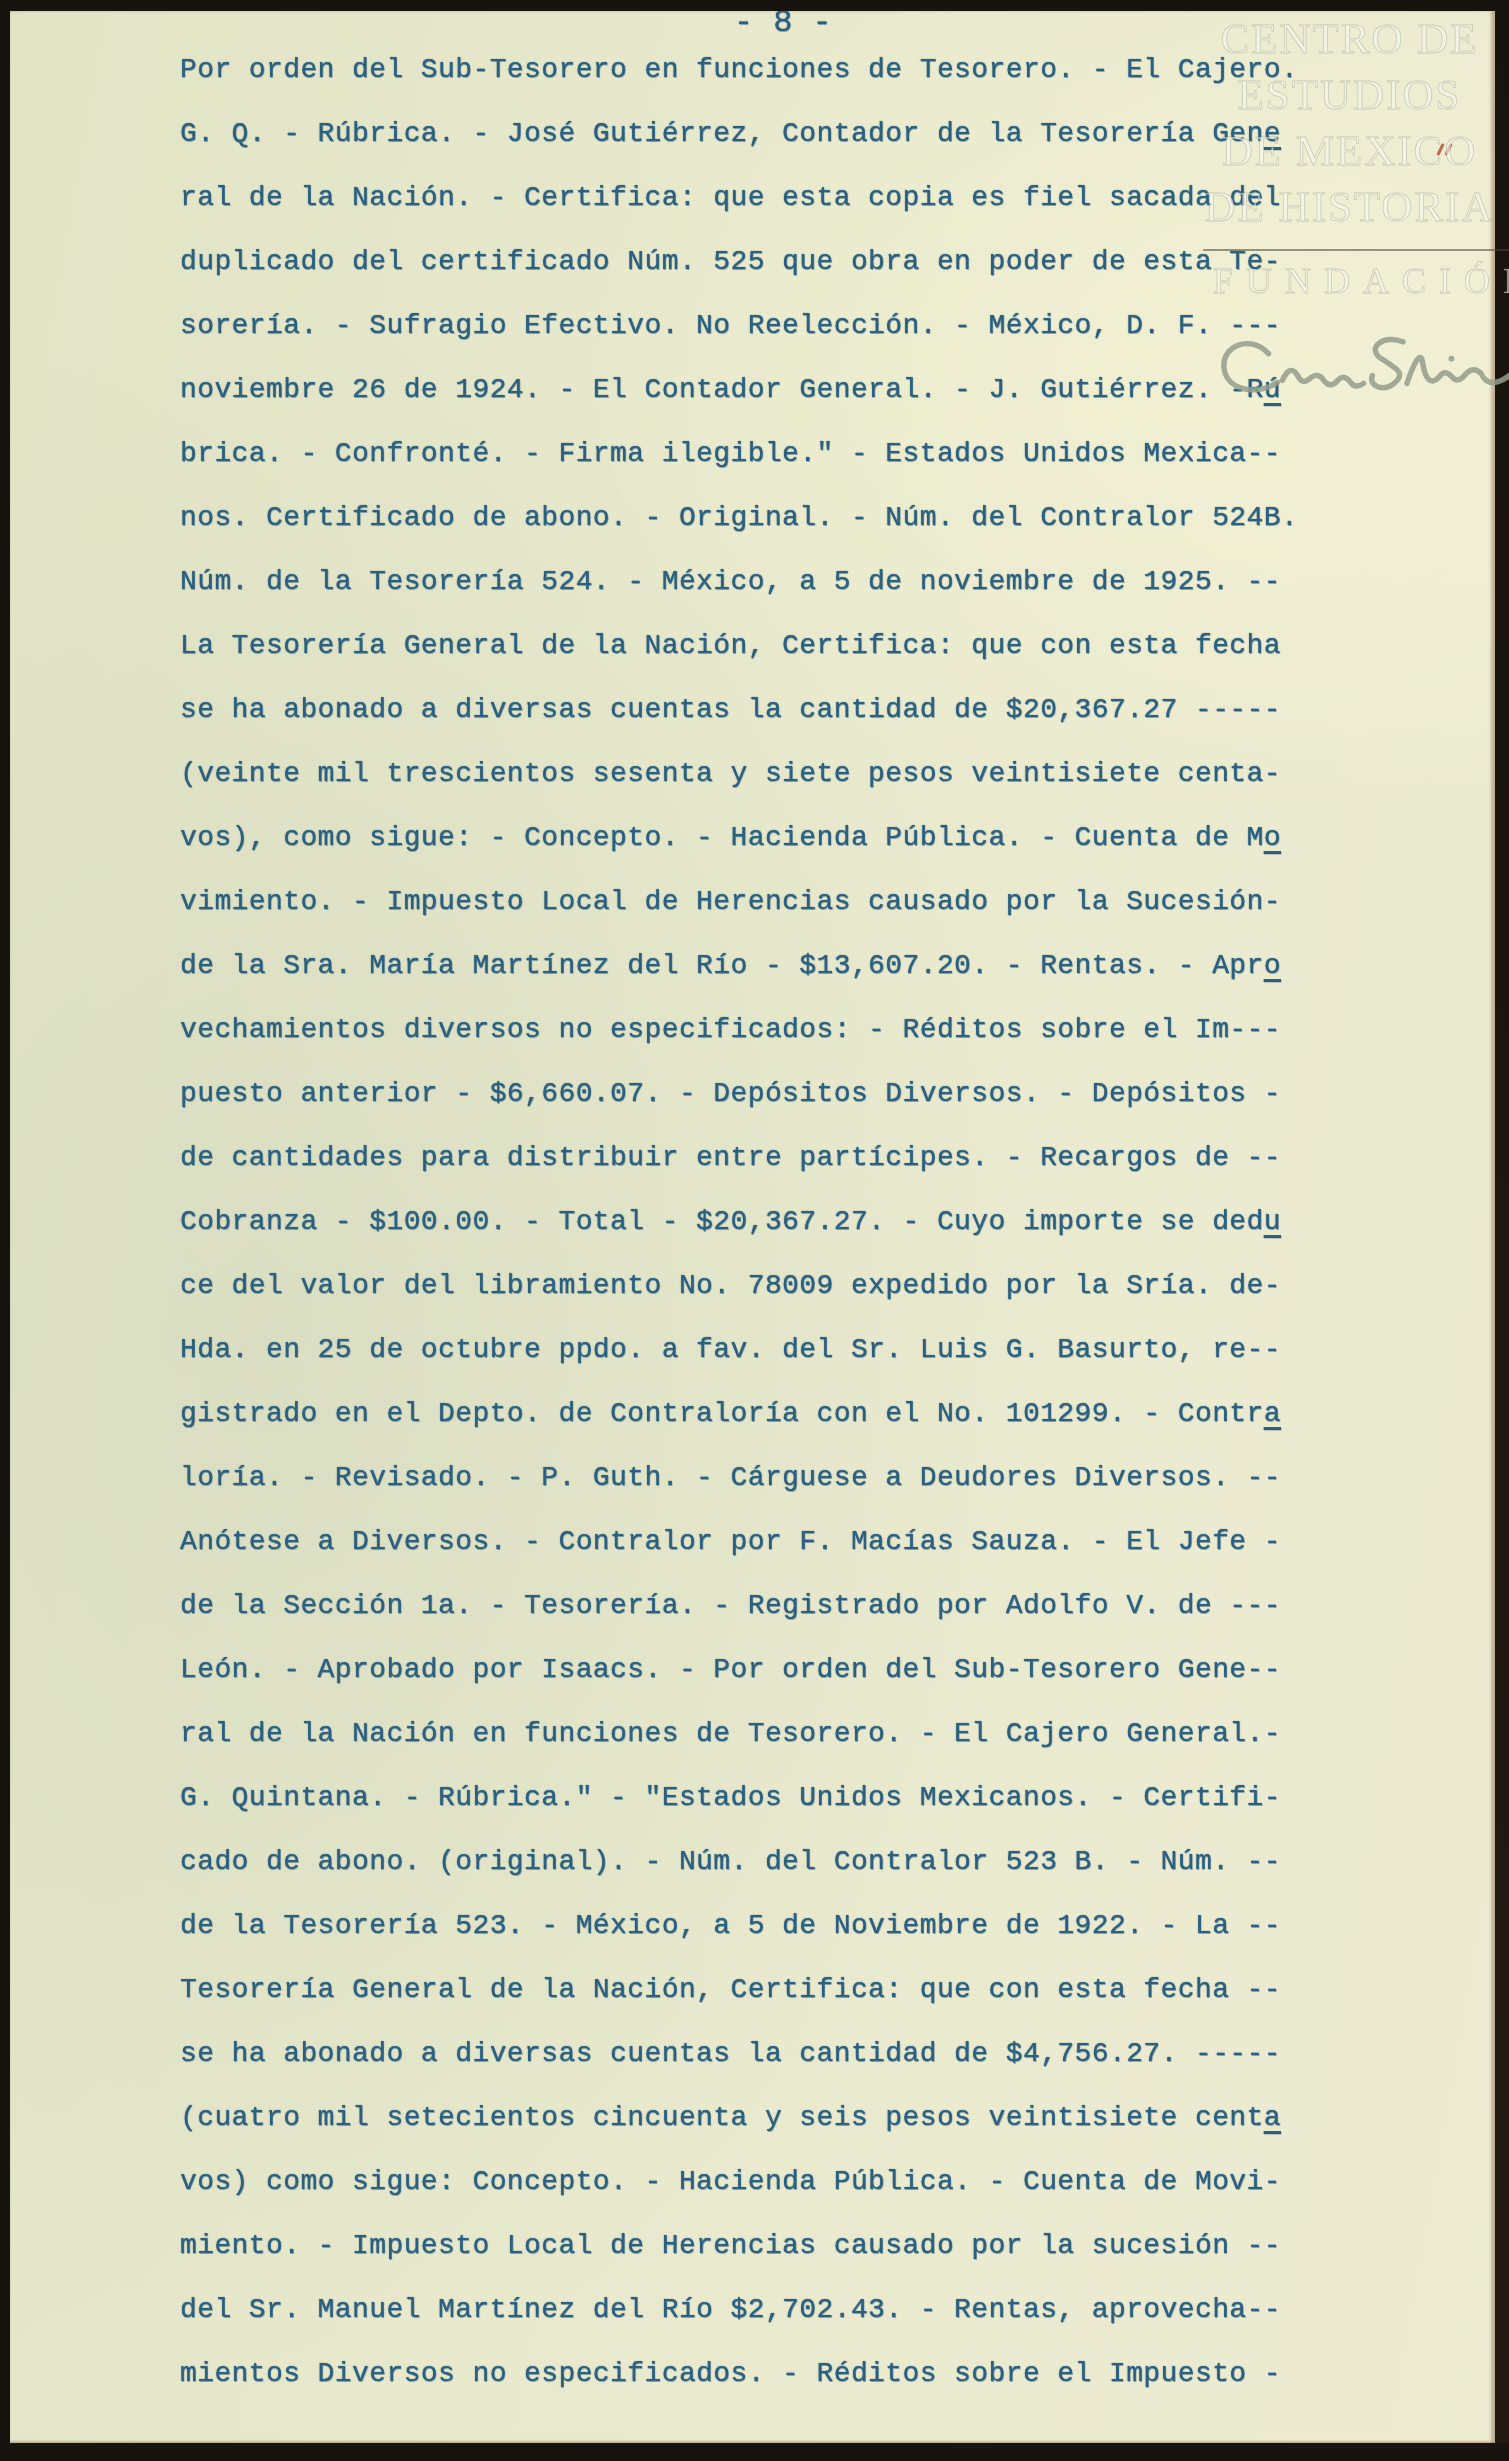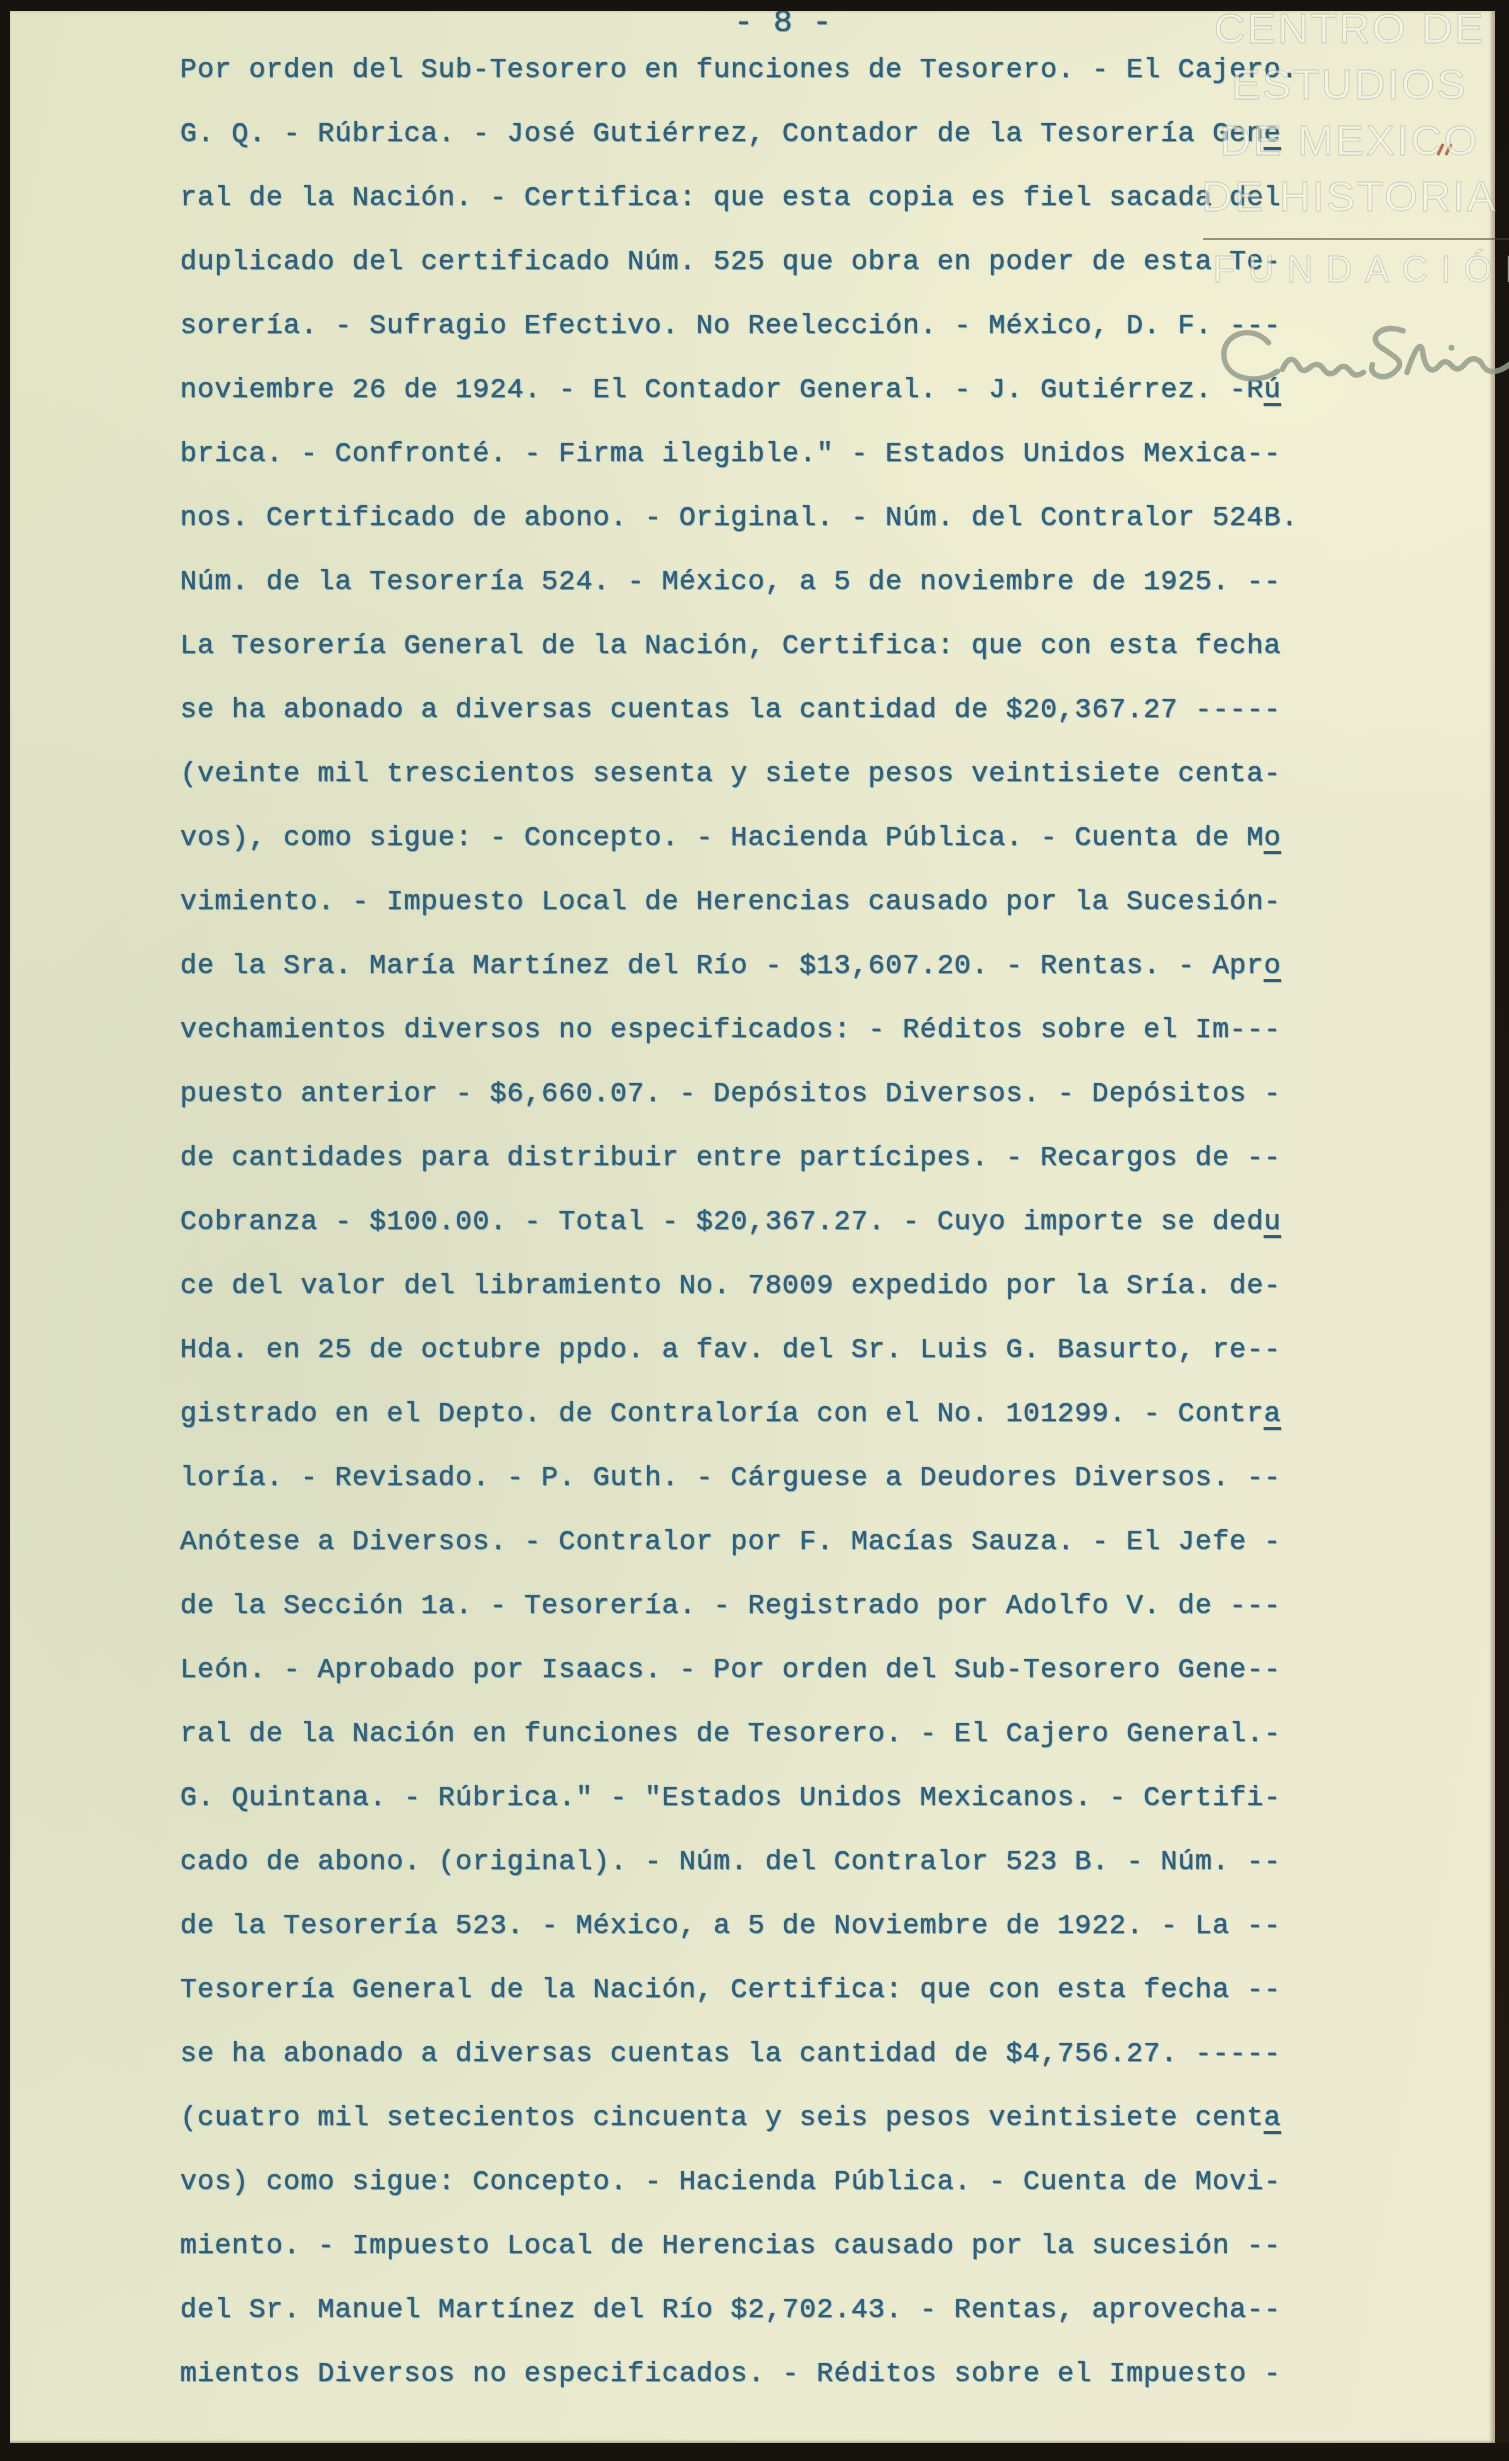--- a/index.html
+++ b/index.html
@@ -42,22 +42,22 @@
   .red-mark::before{left:2px;}
   .red-mark::after{left:10px;}
   
   .edge{position:absolute;background:#17130e;z-index:5;}
   .edge-top{left:0;top:0;width:100%;height:11px;}
   .edge-left{left:0;top:0;width:10px;height:100%;}
   .edge-right{right:0;top:0;width:15px;height:100%;background:linear-gradient(180deg,#17130e,#201a12);}
   .edge-bottom{left:0;bottom:0;width:100%;height:18px;}
   
   .watermark{
-    position:absolute;top:0;right:0;width:321px;z-index:6;
-    font-family:Liberation Sans, sans-serif;
+    position:absolute;top:11px;right:0;width:321px;z-index:6;
+    font-family:Liberation Serif, serif;
     color:rgba(246,249,238,0.60);
     -webkit-text-stroke:0.8px rgba(110,115,100,0.30);
     pointer-events:none;
   }
   .wm-line{font-size:43px;line-height:56px;text-align:center;white-space:nowrap;letter-spacing:2px;}
   .wm-rule{margin-top:14px;margin-left:14px;height:2px;width:317px;background:rgba(75,70,58,0.55);}
   .wm-foundation{margin-top:9px;margin-left:24px;font-size:36px;letter-spacing:13px;white-space:nowrap;}
   .wm-signature{margin-top:24px;margin-left:18px;width:307px;height:89px;}
   .wm-signature path, .wm-signature circle{
     stroke:rgba(148,158,140,0.85);fill:none;stroke-width:5.5;

